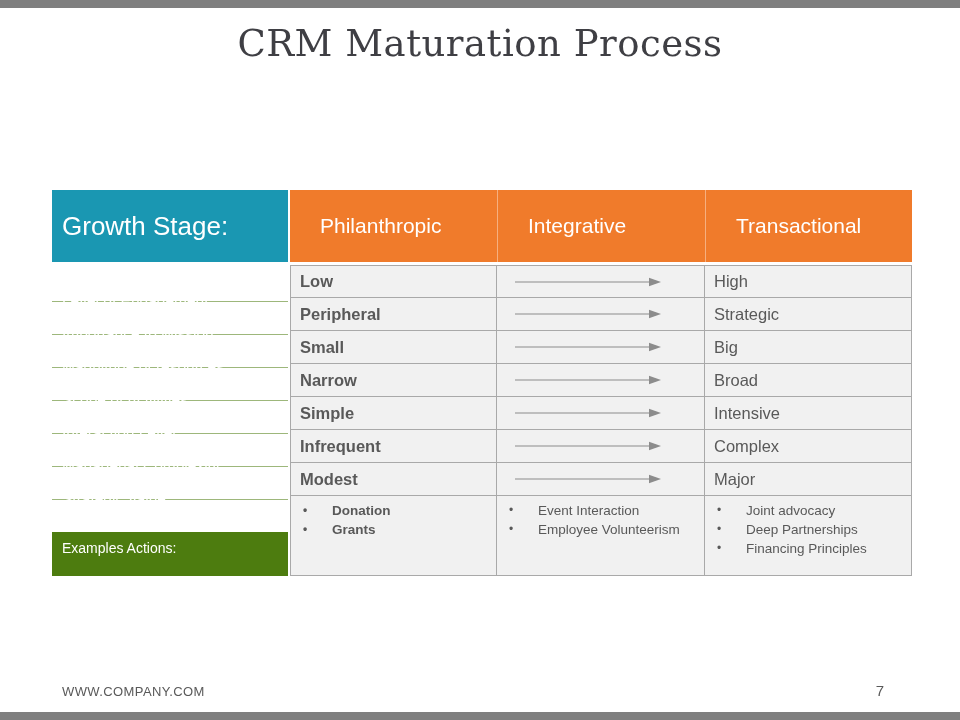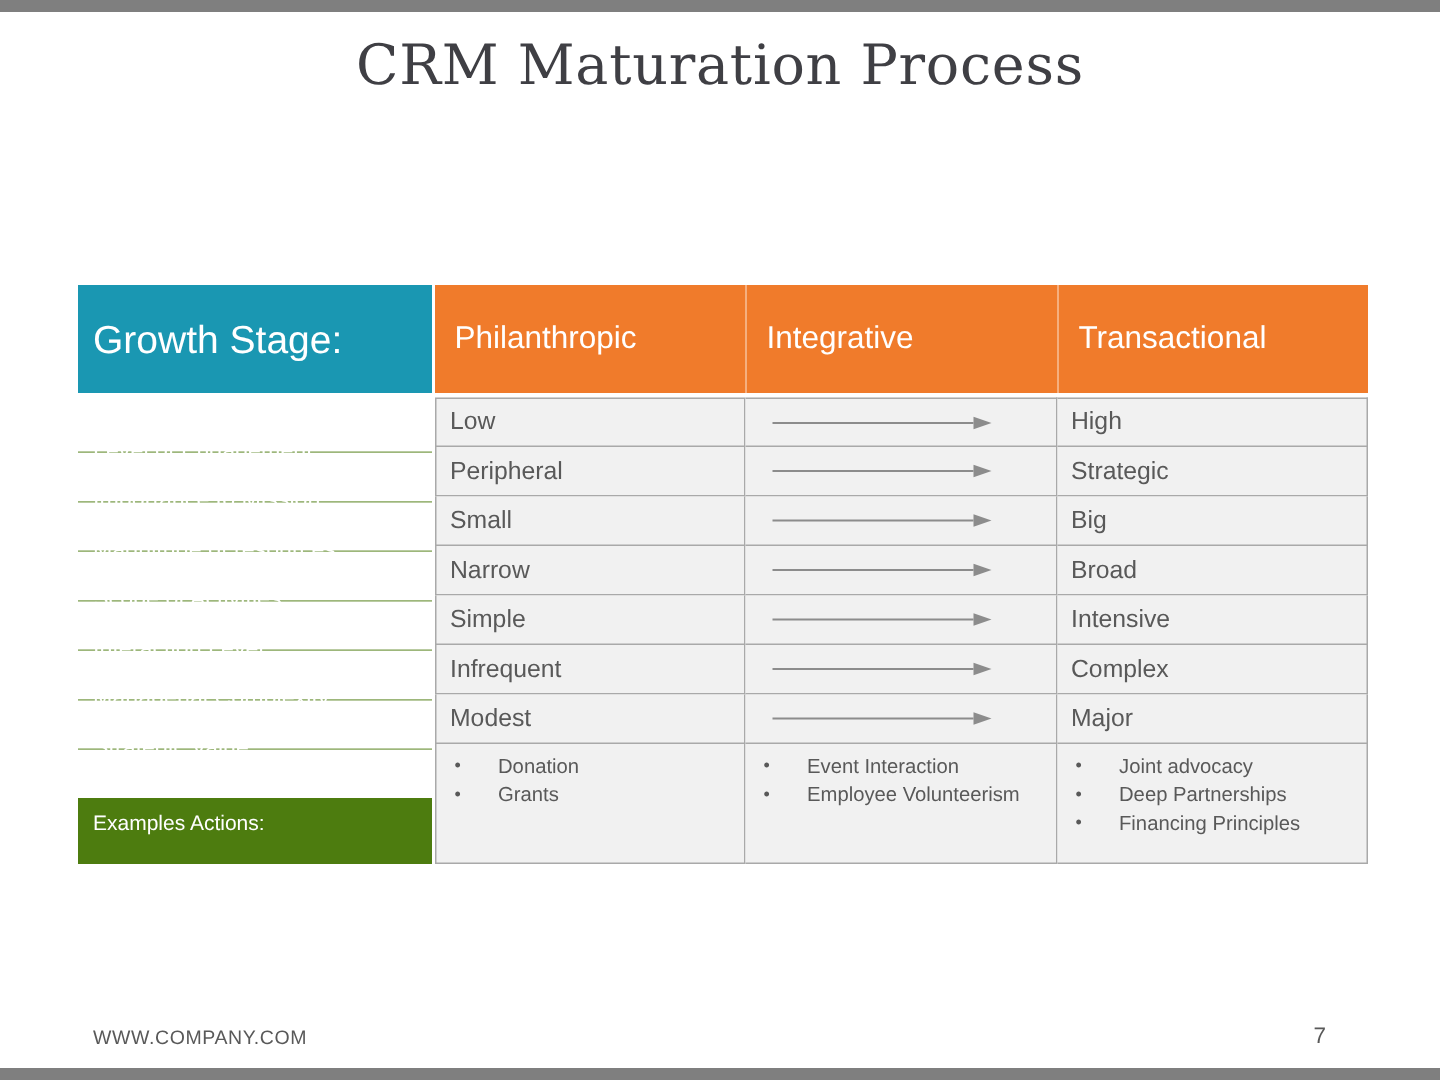--- a/index.html
+++ b/index.html
@@ -41,21 +41,21 @@
     color:#ffffff;
   }
   .hcell.teal {
     background:#1A97B2;
     margin-right:2px;
     padding-left:10px;
     font-size:26px;
   }
   .hcell.orange {
     background:#F07B2B;
-    padding-left:13px;
+    padding-left:30px;
     font-size:21px;
   }
   .hcell.orange.divl { border-left:1px solid rgba(255,255,255,0.40); }
   .body-grid {
     display:grid;
     grid-template-columns:238px 207px 208px 207px;
     grid-template-rows:repeat(7, 33px) 80px;
   }
   .label-cell {
     background:#4d7c0f;
@@ -75,21 +75,21 @@
   }
   .data-cell {
     background:#F1F1F1;
     border-right:1px solid #A9A9A9;
     border-bottom:1px solid #A9A9A9;
     color:#595959;
     display:flex; align-items:center;
     padding-left:9px;
     font-size:16.5px;
   }
-  .data-cell.first-col { border-left:1px solid #A9A9A9; }
+  .data-cell.first-col { border-left:1px solid #A9A9A9;font-weight:bold; }
   .data-cell.row-top { border-top:1px solid #A9A9A9; }
   .arrow-cell { padding-left:16px; }
   .arrow-cell svg { display:block; }
   .list-cell {
     align-items:flex-start;
     padding:6px 6px 6px 0;
   }
   .list-cell ul { list-style:none; width:100%; }
   .list-cell li {
     display:flex;

